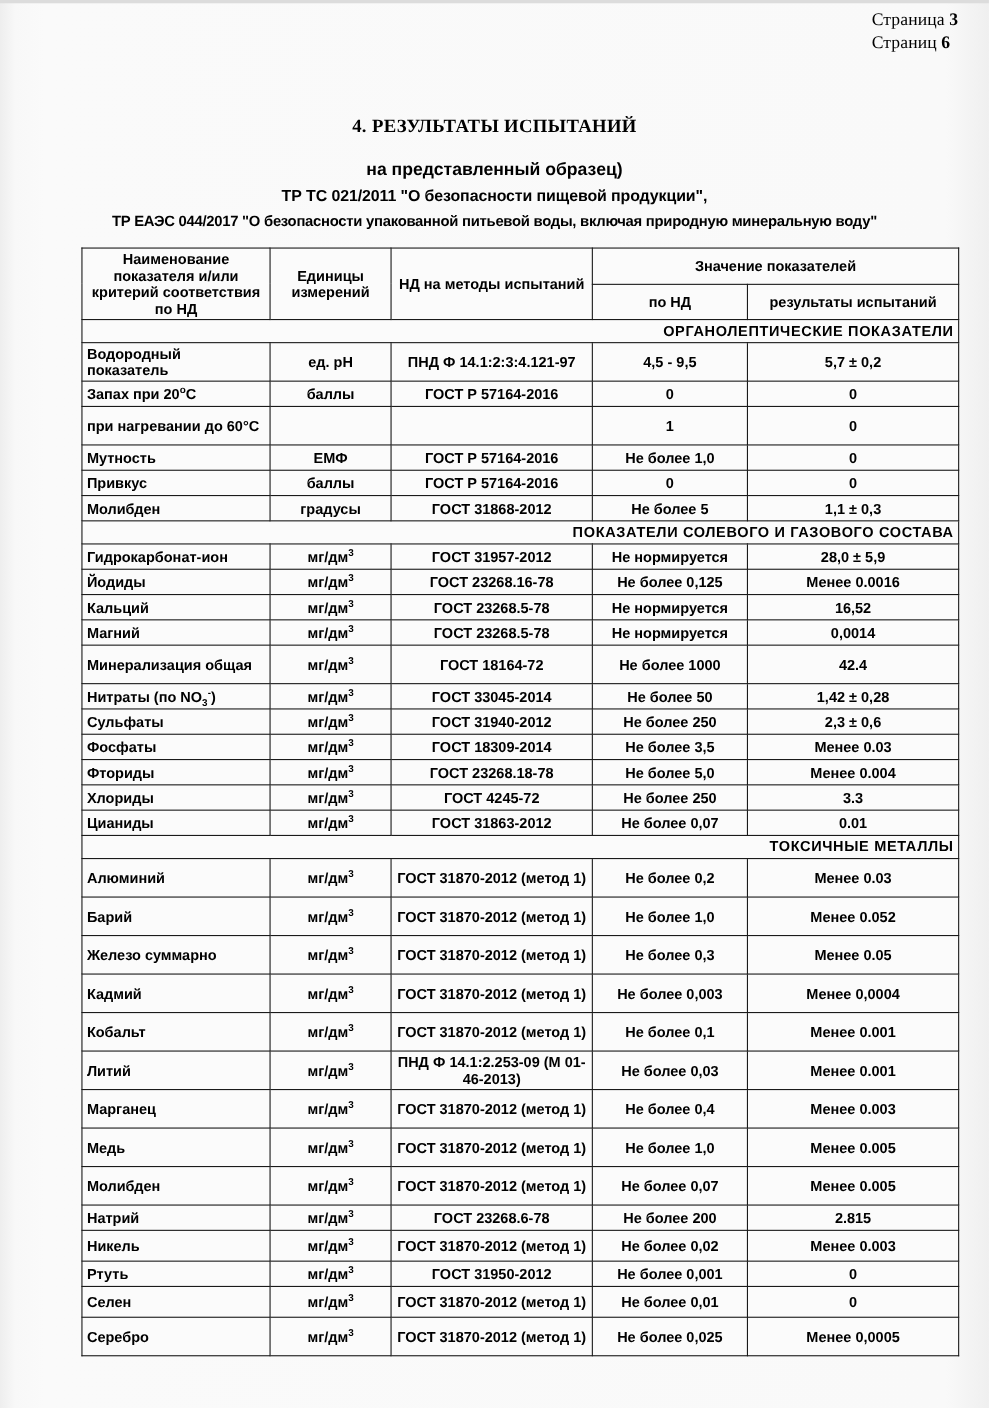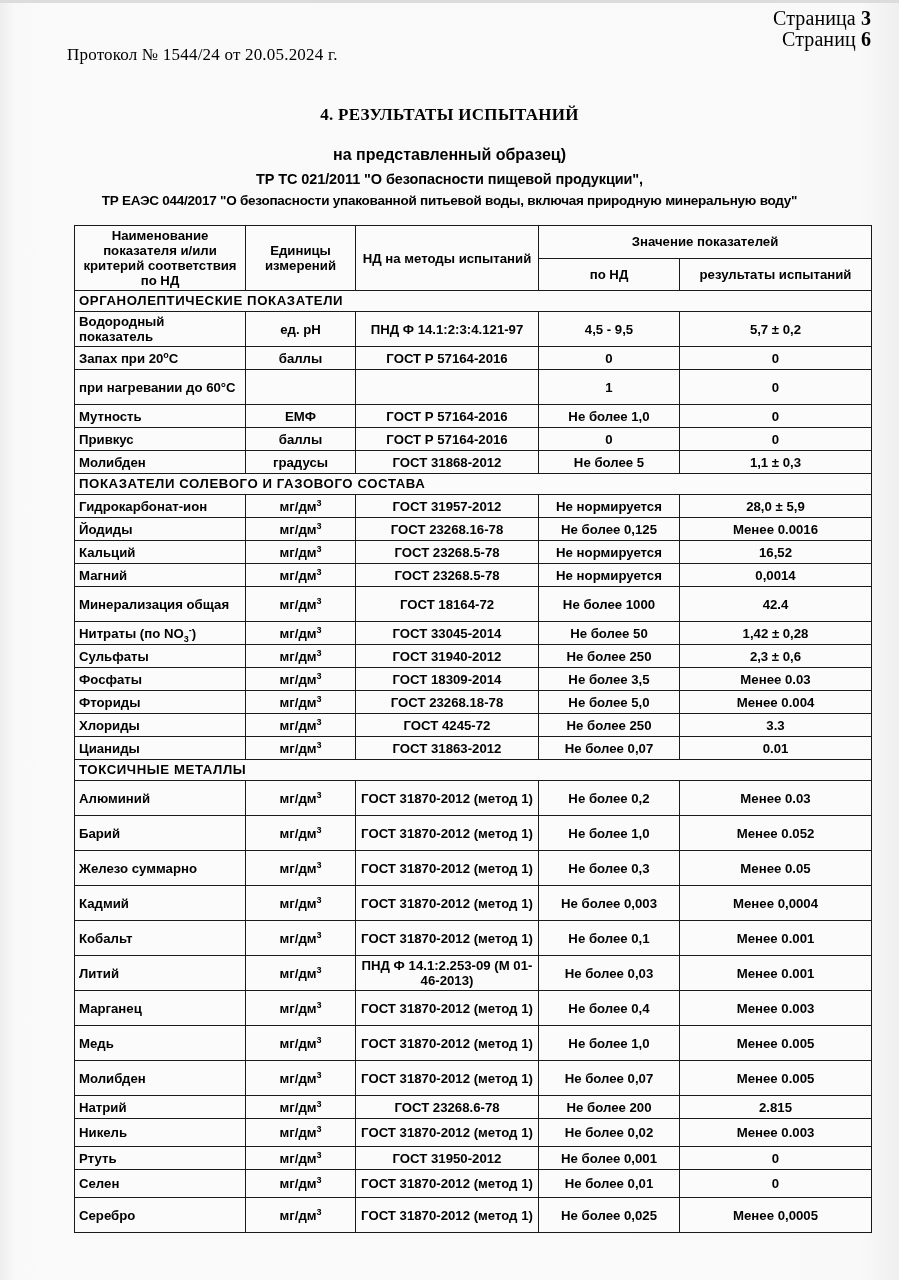--- a/index.html
+++ b/index.html
@@ -26,23 +26,23 @@
     top: 0; left: 0; right: 0;
     height: 3px;
     background: #dcdcdc;
   }
 
   
   .page-counter {
     position: absolute;
     top: 8px;
     right: 28px;
-    text-align: right;
+    text-align: left;
     font-family: "Liberation Serif", serif;
-    font-size: 20px;
+    font-size: 16px;
     line-height: 21px;
     font-weight: 700;
     letter-spacing: 0.1px;
   }
   .page-counter .lbl { font-weight: 400; }
 
   .protocol-line {
     position: absolute;
     top: 45px;
     left: 67px;
@@ -112,21 +112,21 @@
   col.c4 { width: 141px; }
   col.c5 { width: 192px; }
 
   thead th {
     text-align: center;
     line-height: 15px;
     font-size: 13px;
     padding: 4px 3px;
   }
   .sec-row td {
-    text-align: left;
+    text-align: right;
     font-size: 13.5px;
     font-weight: 700;
     letter-spacing: 0.6px;
     padding: 2px 0;
     line-height: 16px;
   }
   .nm { text-align: left; padding-left: 6px; line-height: 15px; }
   .un, .mt, .nd, .rs { text-align: center; line-height: 15px; }
   sup { font-size: 9px; vertical-align: super; line-height: 0; }
   sub { font-size: 9px; vertical-align: sub; line-height: 0; }
@@ -144,21 +144,20 @@
     <div>
       <span class="lbl">Страница</span>
       <span>3</span>
     </div>
     <div>
       <span class="lbl">Страниц</span>
       <span>6</span>
     </div>
   </div>
 
-  <div class="protocol-line">Протокол № 1544/24 от 20.05.2024 г.</div>
 
   <div class="titles">
     <div class="t-main">4. РЕЗУЛЬТАТЫ ИСПЫТАНИЙ</div>
     <div class="t-sub1">на представленный образец)</div>
     <div class="t-sub2">ТР ТС 021/2011 "О безопасности пищевой продукции",</div>
     <div class="t-sub3">ТР ЕАЭС 044/2017 "О безопасности упакованной питьевой воды, включая природную минеральную воду"</div>
   </div>
 
   <div class="tbl-wrap">
     <table class="rt">

